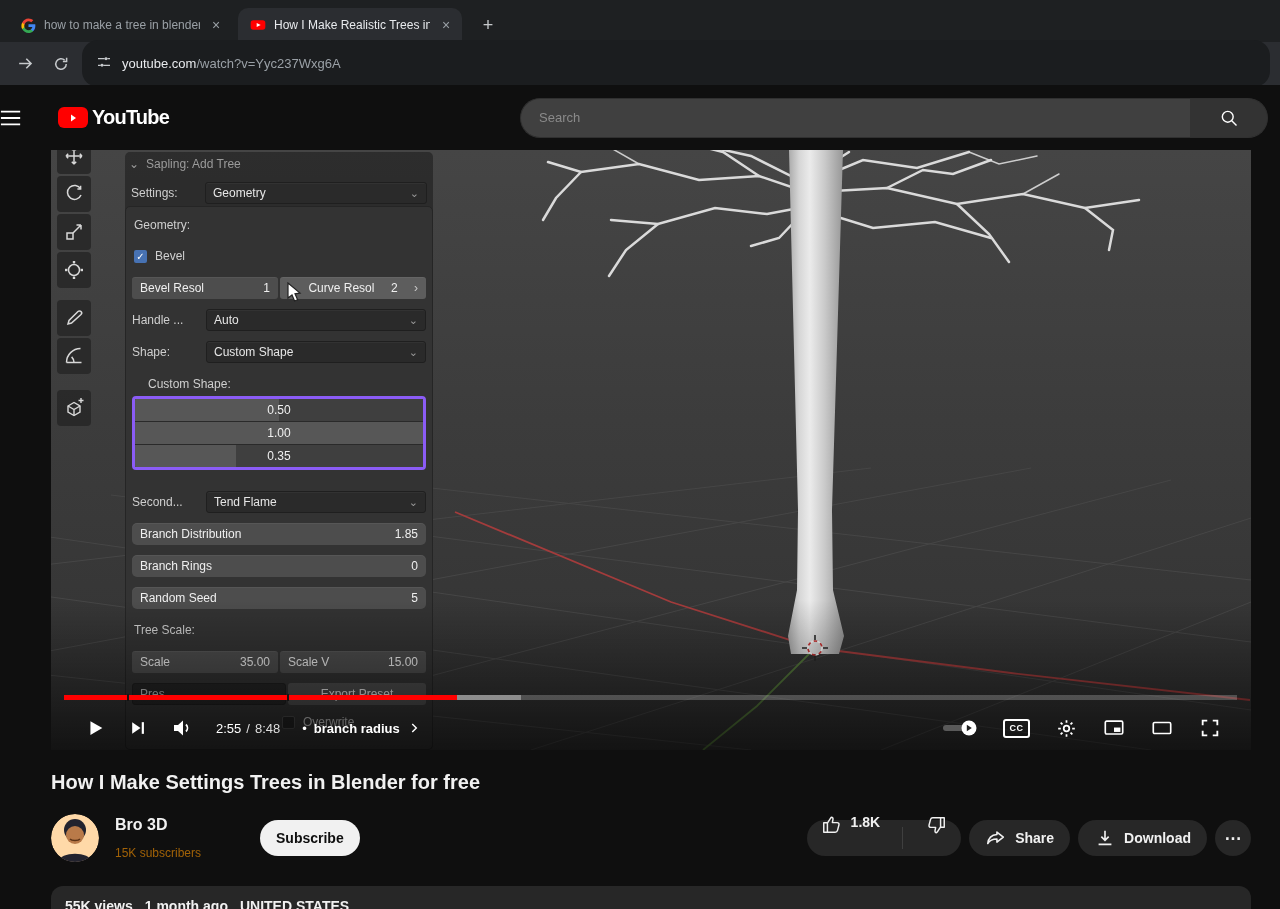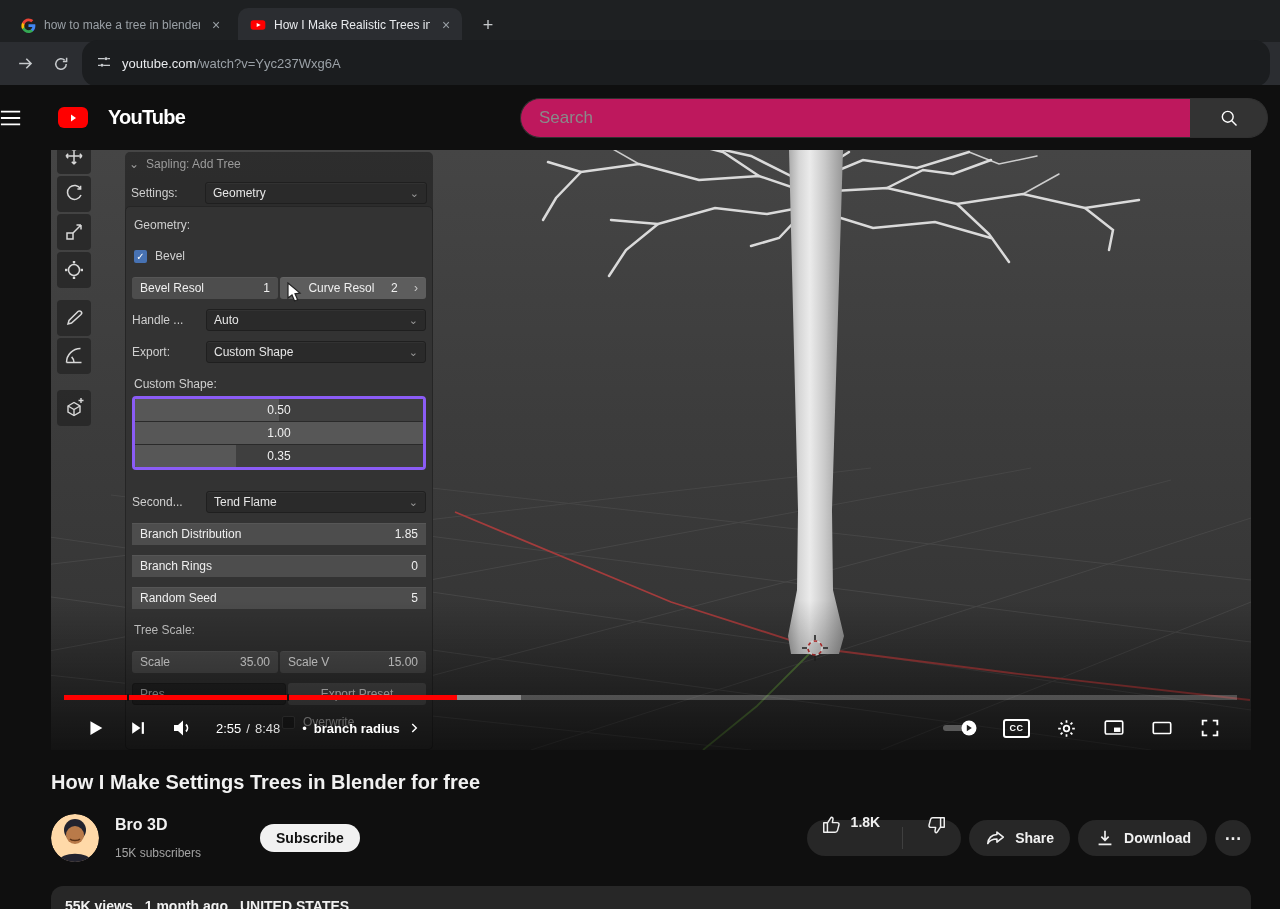--- a/index.html
+++ b/index.html
@@ -15,25 +15,25 @@
 .newtab{width:28px;height:28px;margin:0 0 3px 6px;display:flex;align-items:center;justify-content:center;color:#c6c9cc;font-size:18px;border-radius:50%}
 .navbar{height:43px;background:#2b2d31;display:flex;align-items:center;gap:6px;padding:0 10px}
 .nav-btn{width:30px;height:30px;border-radius:50%;display:flex;align-items:center;justify-content:center}
 .omnibox{flex:1;height:47px;background:#1b1d1f;border-radius:16px;display:flex;align-items:center;gap:10px;padding:0 14px;font-size:13px}
 .url .host{color:#e8eaed}
 .url .path{color:#9aa0a6}
 
 
 .masthead{height:65px;background:#0f0f0f;position:relative;display:flex;align-items:center}
 .hamburger{width:24px;display:flex;align-items:center;justify-content:flex-start;margin-left:0}
-.logo{display:flex;align-items:center;gap:20px;margin-left:34px}
+.logo{display:flex;align-items:center;gap:4px;margin-left:34px}
 .logo-badge{width:30px;height:21px;background:#f00;border-radius:6px;display:flex;align-items:center;justify-content:center}
 .logo-word{color:#fff;font-size:20px;font-weight:700;letter-spacing:-0.8px}
 .searchbar{position:absolute;left:520px;top:50%;transform:translateY(-50%);display:flex;height:40px;width:748px}
-.search-input{flex:1;background:#be185d;border:1px solid #303030;border-right:none;border-radius:20px 0 0 20px;color:#fff;font-size:17px;padding:0 18px;outline:none}
+.search-input{flex:1;background:#404040;border:1px solid #303030;border-right:none;border-radius:20px 0 0 20px;color:#fff;font-size:13px;padding:0 18px;outline:none}
 .search-input::placeholder{color:#8a8a8a}
 .search-btn{width:78px;background:#333;border:1px solid #303030;border-left:none;border-radius:0 20px 20px 0;display:flex;align-items:center;justify-content:center}
 
 
 .player{position:relative;margin-left:51px;width:1200px;height:600px;background:linear-gradient(#454545 0%,#3c3c3c 45%,#323232 100%);overflow:hidden}
 .scene{position:absolute;left:0;top:0}
 .trunk{position:absolute;left:735px;top:0;width:60px;height:506px;z-index:1;
   background:linear-gradient(90deg,#9f9f9f 0%,#d6d6d6 22%,#ebebeb 40%,#c9c9c9 65%,#8f8f8f 100%);
   clip-path:polygon(3px 0,57px 0,46px 360px,47px 440px,58px 486px,53px 504px,5px 504px,2px 486px,11px 440px,12px 360px)}
 .cursor3d{position:absolute;left:750px;top:484px;width:28px;height:28px;z-index:2}
@@ -60,26 +60,26 @@
 .pair.resol{margin-top:14px}
 .pair.scale{margin-top:12px}
 .pair.preset{margin-top:10px}
 .half{flex:1}
 .vbtn{background:#4d4d4d;border-radius:3px;display:flex;align-items:center;justify-content:space-between;padding:0 8px;height:22px;color:#efefef;box-shadow:inset 0 1px 0 rgba(255,255,255,.05)}
 .vbtn.hover{background:#5d5d5d}
 .stp{color:#c9c9c9}
 .row-handle{margin-top:10px}
 .row-shape{margin-top:10px}
 .row-secondary{margin-top:21px}
-.cs-heading{margin-top:14px;margin-left:2px}
+.cs-heading{margin-top:14px;margin-left:16px}
 .cs-group{margin-top:3px;border-radius:4px;overflow:hidden;display:flex;flex-direction:column;gap:1px;background:#2a2a2a;border:3px solid #8b5cf6}
 .cs-row{height:22px;background:#3f3f3f;position:relative}
 .cs-fill{position:absolute;left:0;top:0;bottom:0;background:#575757}
 .cs-val{position:absolute;left:0;top:0;right:0;bottom:0;display:flex;align-items:center;justify-content:center;color:#f0f0f0}
-.slider{margin-top:10px;height:22px;background:#4d4d4d;border-radius:0;display:flex;justify-content:space-between;align-items:center;padding:0 8px;color:#efefef;box-shadow:inset 0 1px 0 rgba(255,255,255,.05)}
+.slider{margin-top:10px;height:22px;background:#4d4d4d;border-radius:5px;display:flex;justify-content:space-between;align-items:center;padding:0 8px;color:#efefef;box-shadow:inset 0 1px 0 rgba(255,255,255,.05)}
 .ts-heading{margin-top:14px;margin-left:2px}
 .preset-field{background:#252525;border:1px solid #1e1e1e;border-radius:3px;color:#bdbdbd;display:flex;align-items:center;padding:0 7px;height:22px}
 .export-btn{background:#4d4d4d;border-radius:3px;display:flex;align-items:center;justify-content:center;color:#e9e9e9;height:22px}
 .overwrite-row{margin-top:10px;margin-left:150px;display:flex;align-items:center;gap:8px;color:#c9c9c9}
 
 .ctrl-gradient{position:absolute;left:0;right:0;bottom:0;height:150px;background:linear-gradient(transparent,rgba(0,0,0,.62));z-index:5;pointer-events:none}
 .progress{position:absolute;left:13px;right:14px;bottom:50px;height:5px;background:rgba(255,255,255,.22);z-index:6}
 .progress .buffer{position:absolute;left:0;top:0;height:100%;background:rgba(255,255,255,.35)}
 .progress .played{position:absolute;left:0;top:0;height:100%;background:#f00}
 .progress .gapmark{position:absolute;top:-1px;bottom:-1px;width:2px;background:#141414}
@@ -96,22 +96,22 @@
 .ccbox{min-width:27px;height:19px;border:2px solid #fff;border-radius:3px;display:flex;align-items:center;justify-content:center;font-size:9px;font-weight:700;letter-spacing:.5px;color:#fff;padding:0 2px}
 
 
 .content{margin:18px 29px 0 51px;color:#f1f1f1}
 .v-title{font-size:20px;font-weight:700;line-height:28px}
 .owner-row{margin-top:18px;display:flex;align-items:center;justify-content:space-between}
 .channel{display:flex;align-items:center}
 .avatar{width:48px;height:48px;border-radius:50%;overflow:hidden;flex:0 0 48px}
 .ch-text{margin-left:16px;width:145px}
 .ch-name{font-size:16px;font-weight:700}
-.ch-subs{font-size:12px;color:#a3a3a3;margin-top:12px}
-.subscribe{height:28px;padding:0 16px;border-radius:18px;background:#f1f1f1;color:#0f0f0f;font-size:14px;font-weight:700;border:none;font-family:inherit}
+.ch-subs{font-size:12px;color:#a16207;margin-top:12px}
+.subscribe{height:36px;padding:0 16px;border-radius:18px;background:#f1f1f1;color:#0f0f0f;font-size:14px;font-weight:700;border:none;font-family:inherit}
 .actions{display:flex;align-items:center;gap:8px}
 .pill{height:36px;background:#272727;border:none;border-radius:18px;color:#f1f1f1;font-size:14px;font-weight:700;display:flex;align-items:center;gap:8px;padding:0 16px;font-family:inherit}
 .like-pill{padding:0}
 .seg{display:flex;align-items:flex-start;gap:8px;padding:0 14px;height:48px}
 .divider{width:1px;height:22px;background:#3f3f3f}
 .more{width:36px;height:36px;border-radius:50%;background:#272727;color:#f1f1f1;border:none;font-size:17px;font-weight:700;display:flex;align-items:center;justify-content:center;padding:0}
 .desc{margin-top:24px;background:#272727;border-radius:12px;padding:12px 14px;font-size:14px;font-weight:700;color:#f1f1f1;display:flex;gap:12px;height:90px}
 </style>
 </head>
 <body>
@@ -337,21 +337,21 @@
 
       <div class="bl-row row-handle">
         <span class="bl-label">Handle ...</span>
         <div class="bl-select">
           <span>Auto</span>
           <span class="sel-caret">⌄</span>
         </div>
       </div>
 
       <div class="bl-row row-shape">
-        <span class="bl-label">Export:</span>
+        <span class="bl-label">Shape:</span>
         <div class="bl-select">
           <span>Custom Shape</span>
           <span class="sel-caret">⌄</span>
         </div>
       </div>
 
       <div class="bl-heading cs-heading">Custom Shape:</div>
       <div class="cs-group">
         <div class="cs-row">
           <div class="cs-fill" style="width: 50%;"></div>

